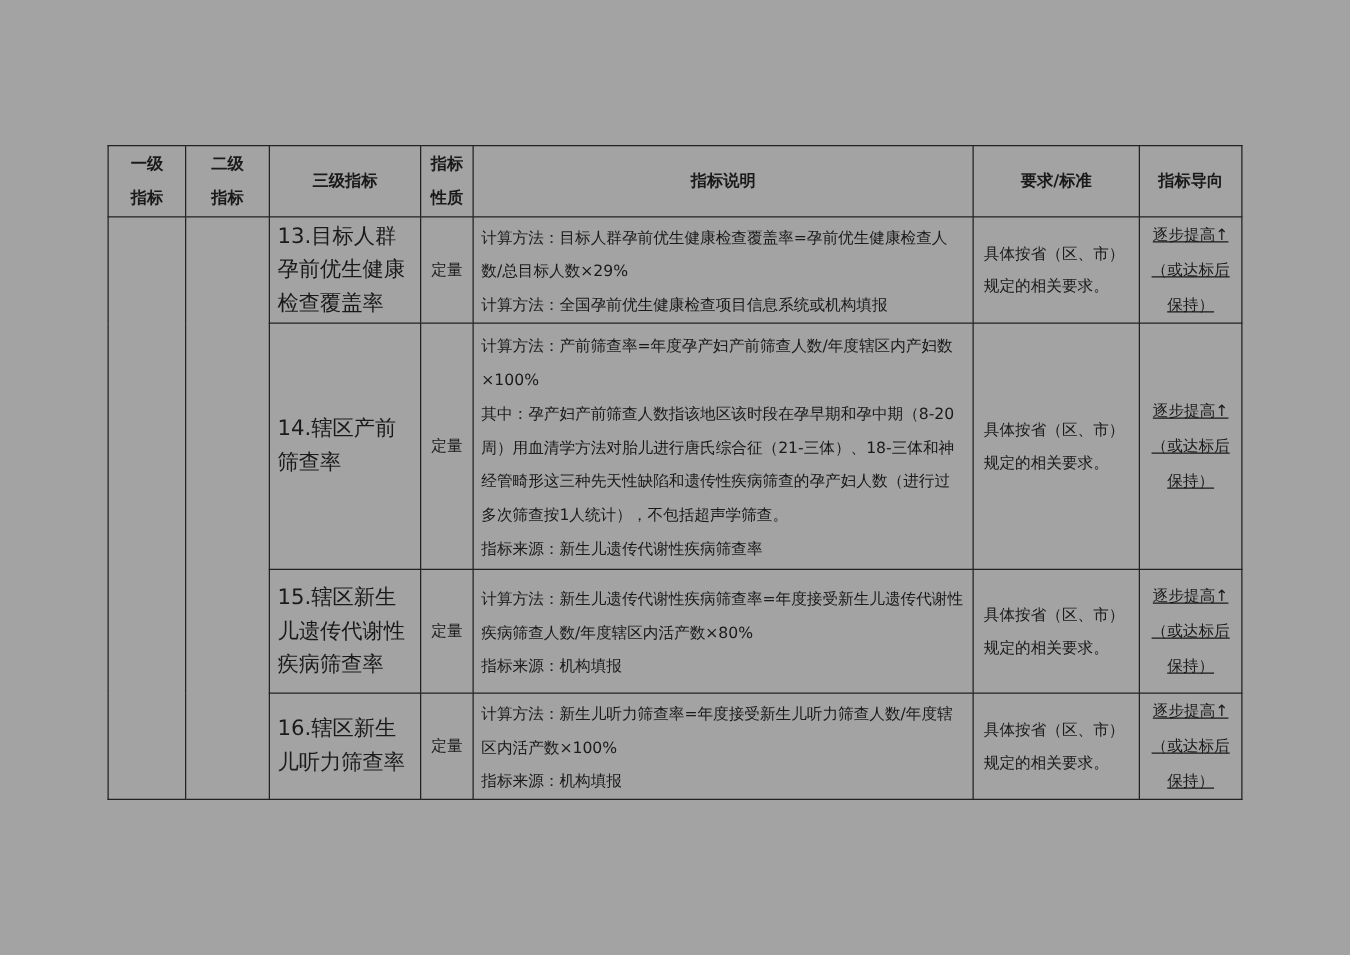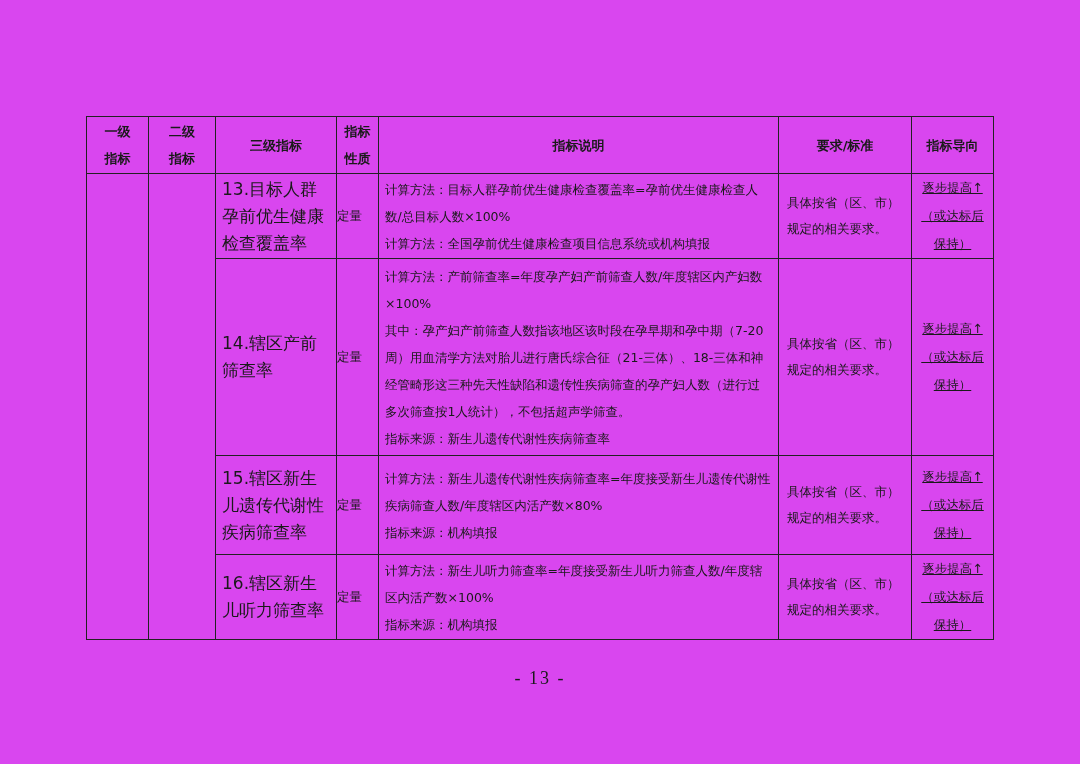--- a/index.html
+++ b/index.html
@@ -12,21 +12,21 @@
       height: 764px;
       position: relative;
       overflow: hidden;
       font-family: "DejaVu Sans", "Liberation Sans", sans-serif;
       color: #1a1a1a;
     }
     .page {
       position: absolute;
       left: 0; top: 0;
       width: 1080px; height: 764px;
-      background: #d946ef;
+      background: #a3a3a3;
     }
     table.indicators {
       position: absolute;
       left: 86px;
       top: 116px;
       width: 907px;
       border-collapse: collapse;
       table-layout: fixed;
       font-size: 12.5px;
     }
@@ -51,21 +51,21 @@
     col.c6 { width: 133px; }
     col.c7 { width: 82px; }
 
     td.name {
       text-align: left;
       padding: 0 6px 0 6px !important;
       line-height: 27px;
       font-size: 17px;
     }
     td.nature {
-      text-align: left;
+      text-align: center;
       font-size: 12.5px;
     }
     td.desc {
       padding: 0 6px 0 6px !important;
       line-height: 27px;
       font-size: 12.5px;
       text-align: left;
     }
     td.desc .line { display: block; }
     td.req {
@@ -133,36 +133,36 @@
         <th>指标导向</th>
       </tr>
     </thead>
     <tbody>
       <tr class="r13">
         <td class="empty" rowspan="4"></td>
         <td class="empty" rowspan="4"></td>
         <td class="name">13.目标人群孕前优生健康检查覆盖率</td>
         <td class="nature">定量</td>
         <td class="desc">
-          <span class="line">计算方法：目标人群孕前优生健康检查覆盖率=孕前优生健康检查人数/总目标人数×100%</span>
+          <span class="line">计算方法：目标人群孕前优生健康检查覆盖率=孕前优生健康检查人数/总目标人数×29%</span>
           <span class="line">计算方法：全国孕前优生健康检查项目信息系统或机构填报</span>
         </td>
         <td class="req">具体按省（区、市）规定的相关要求。</td>
         <td class="dir">
           <span class="line">逐步提高↑</span>
           <span class="line">（或达标后</span>
           <span class="line">保持）</span>
         </td>
       </tr>
       <tr class="r14">
         <td class="name">14.辖区产前筛查率</td>
         <td class="nature">定量</td>
         <td class="desc">
           <span class="line">计算方法：产前筛查率=年度孕产妇产前筛查人数/年度辖区内产妇数×100%</span>
-          <span class="line">其中：孕产妇产前筛查人数指该地区该时段在孕早期和孕中期（7-20周）用血清学方法对胎儿进行唐氏综合征（21-三体）、18-三体和神经管畸形这三种先天性缺陷和遗传性疾病筛查的孕产妇人数（进行过多次筛查按1人统计），不包括超声学筛查。</span>
+          <span class="line">其中：孕产妇产前筛查人数指该地区该时段在孕早期和孕中期（8-20周）用血清学方法对胎儿进行唐氏综合征（21-三体）、18-三体和神经管畸形这三种先天性缺陷和遗传性疾病筛查的孕产妇人数（进行过多次筛查按1人统计），不包括超声学筛查。</span>
           <span class="line">指标来源：新生儿遗传代谢性疾病筛查率</span>
         </td>
         <td class="req">具体按省（区、市）规定的相关要求。</td>
         <td class="dir">
           <span class="line">逐步提高↑</span>
           <span class="line">（或达标后</span>
           <span class="line">保持）</span>
         </td>
       </tr>
       <tr class="r15">
@@ -189,14 +189,13 @@
         <td class="req">具体按省（区、市）规定的相关要求。</td>
         <td class="dir">
           <span class="line">逐步提高↑</span>
           <span class="line">（或达标后</span>
           <span class="line">保持）</span>
         </td>
       </tr>
     </tbody>
   </table>
 
-  <div class="pagenum">- 13 -</div>
 </div>
 
 </body></html>

